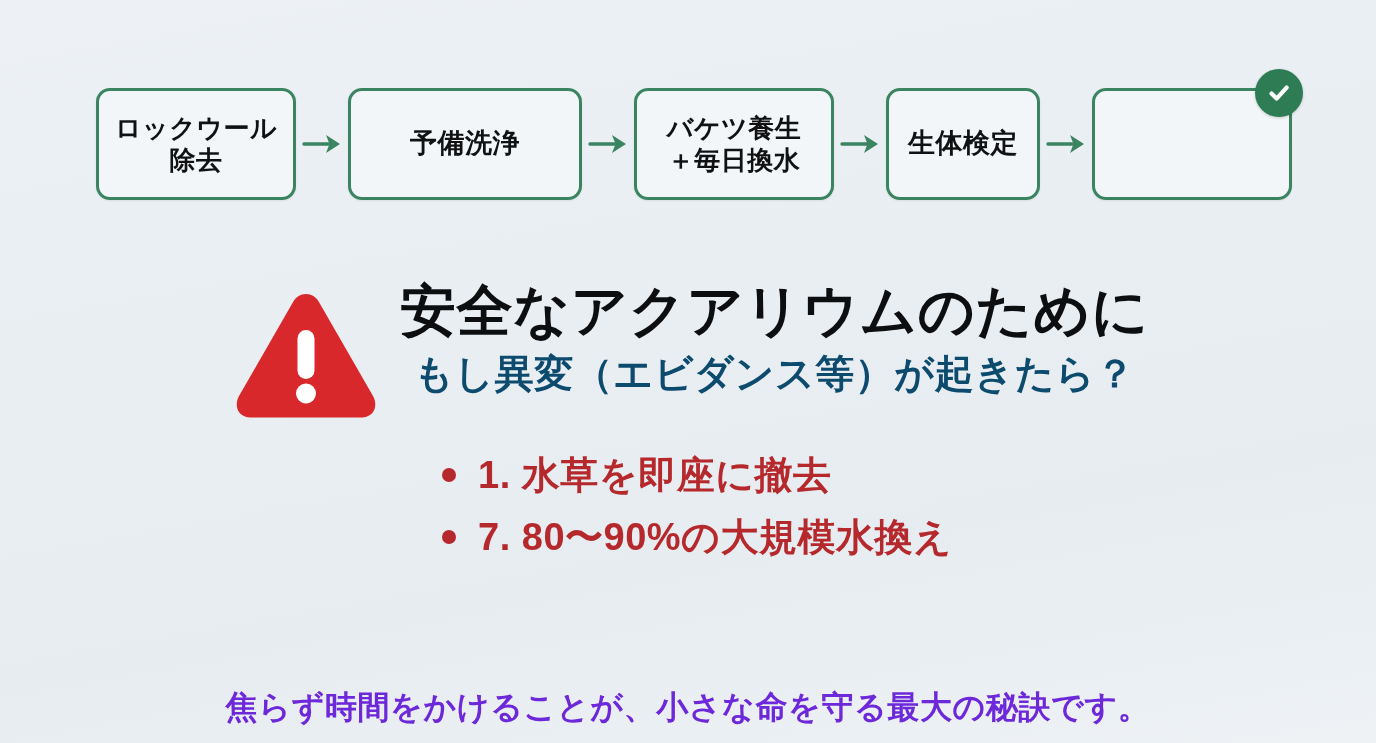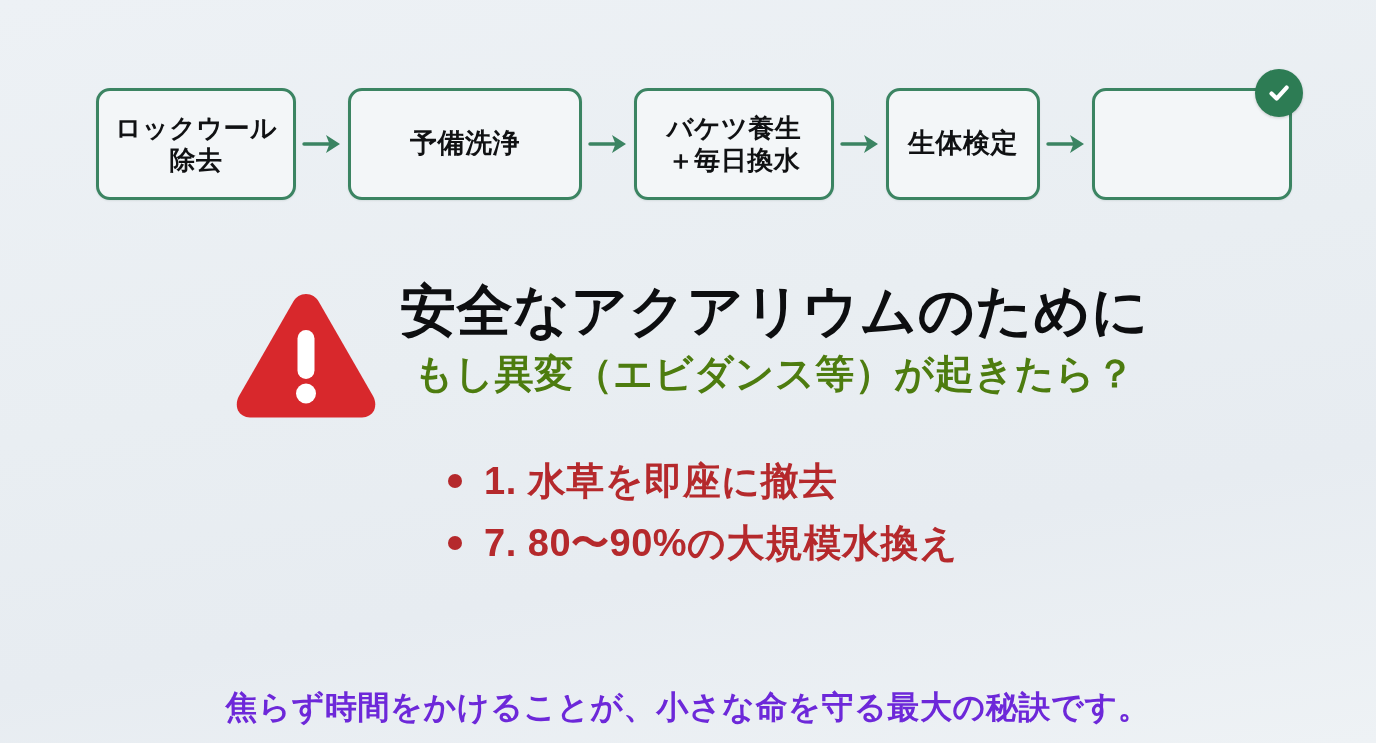--- a/index.html
+++ b/index.html
@@ -108,33 +108,33 @@
     font-weight: 700;
     color: #0d0e10;
     line-height: 1.12;
     letter-spacing: 0.5px;
     margin: 0;
     white-space: nowrap;
   }
   .alert-sub {
     font-size: 39px;
     font-weight: 700;
-    color: #4d7c0f;
+    color: #0c4a6e;
     line-height: 1.2;
     letter-spacing: 0.5px;
     margin: 8px 0 0 0;
     white-space: nowrap;
   }
 
   
   .action-list {
     position: absolute;
     left: 438px;
     top: 442px;
-    margin: 10px;
+    margin: 4px;
     padding: 0;
     list-style: none;
   }
   .action-item {
     display: flex;
     align-items: center;
     color: #b5292c;
     font-size: 38px;
     font-weight: 700;
     letter-spacing: 0.5px;

